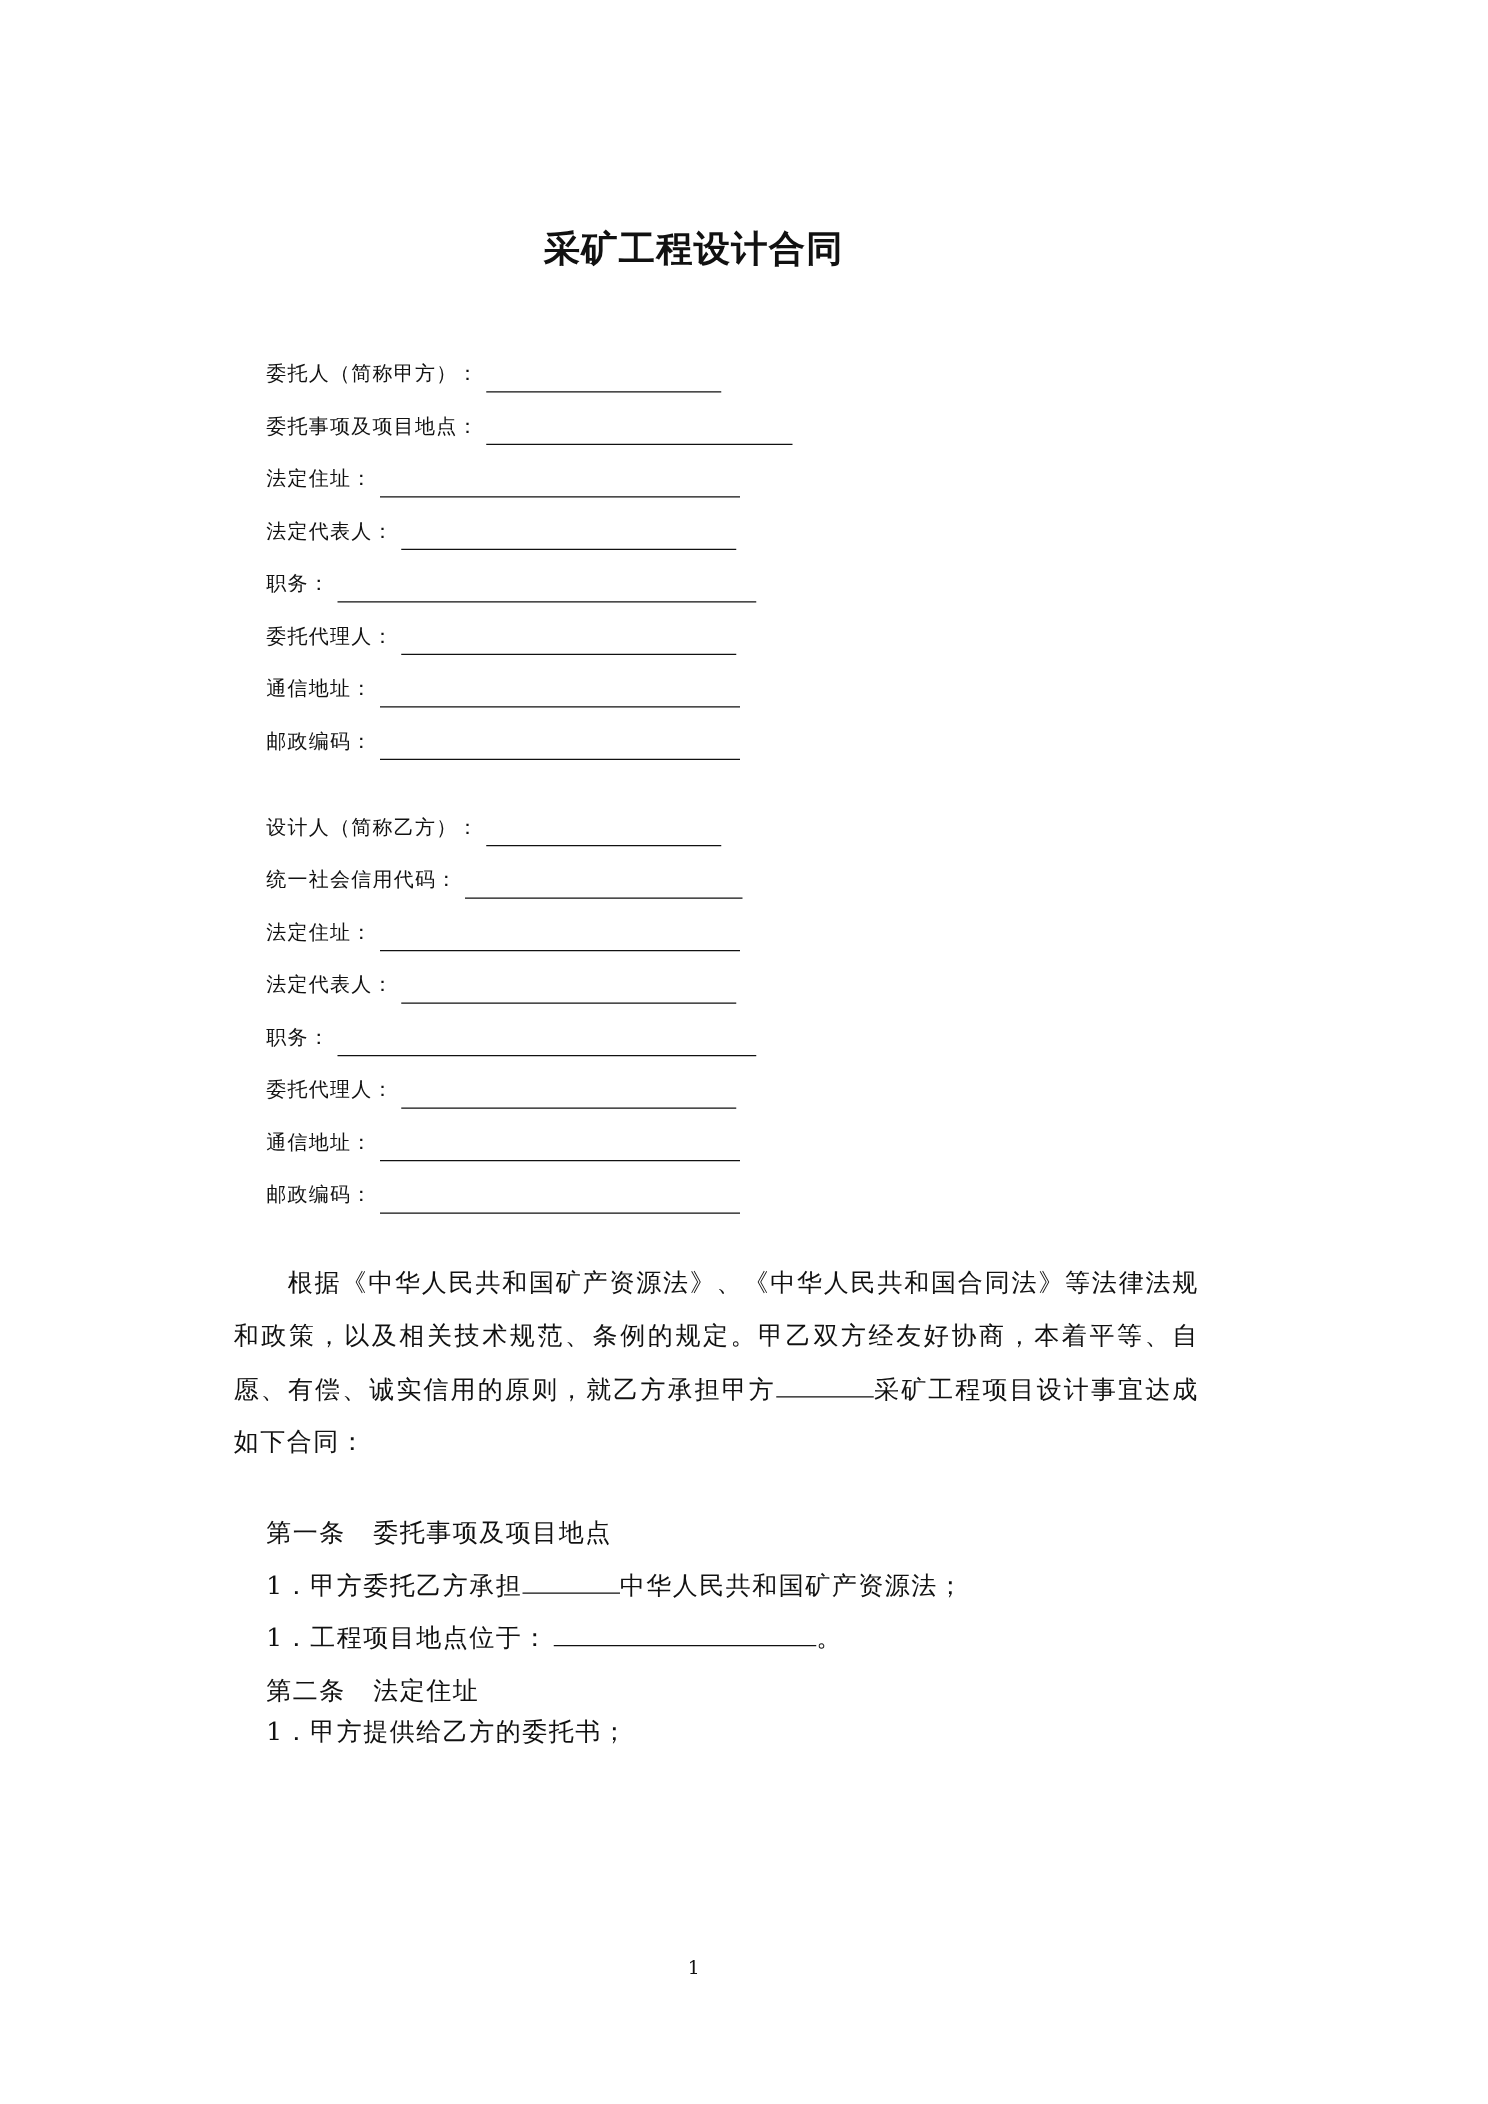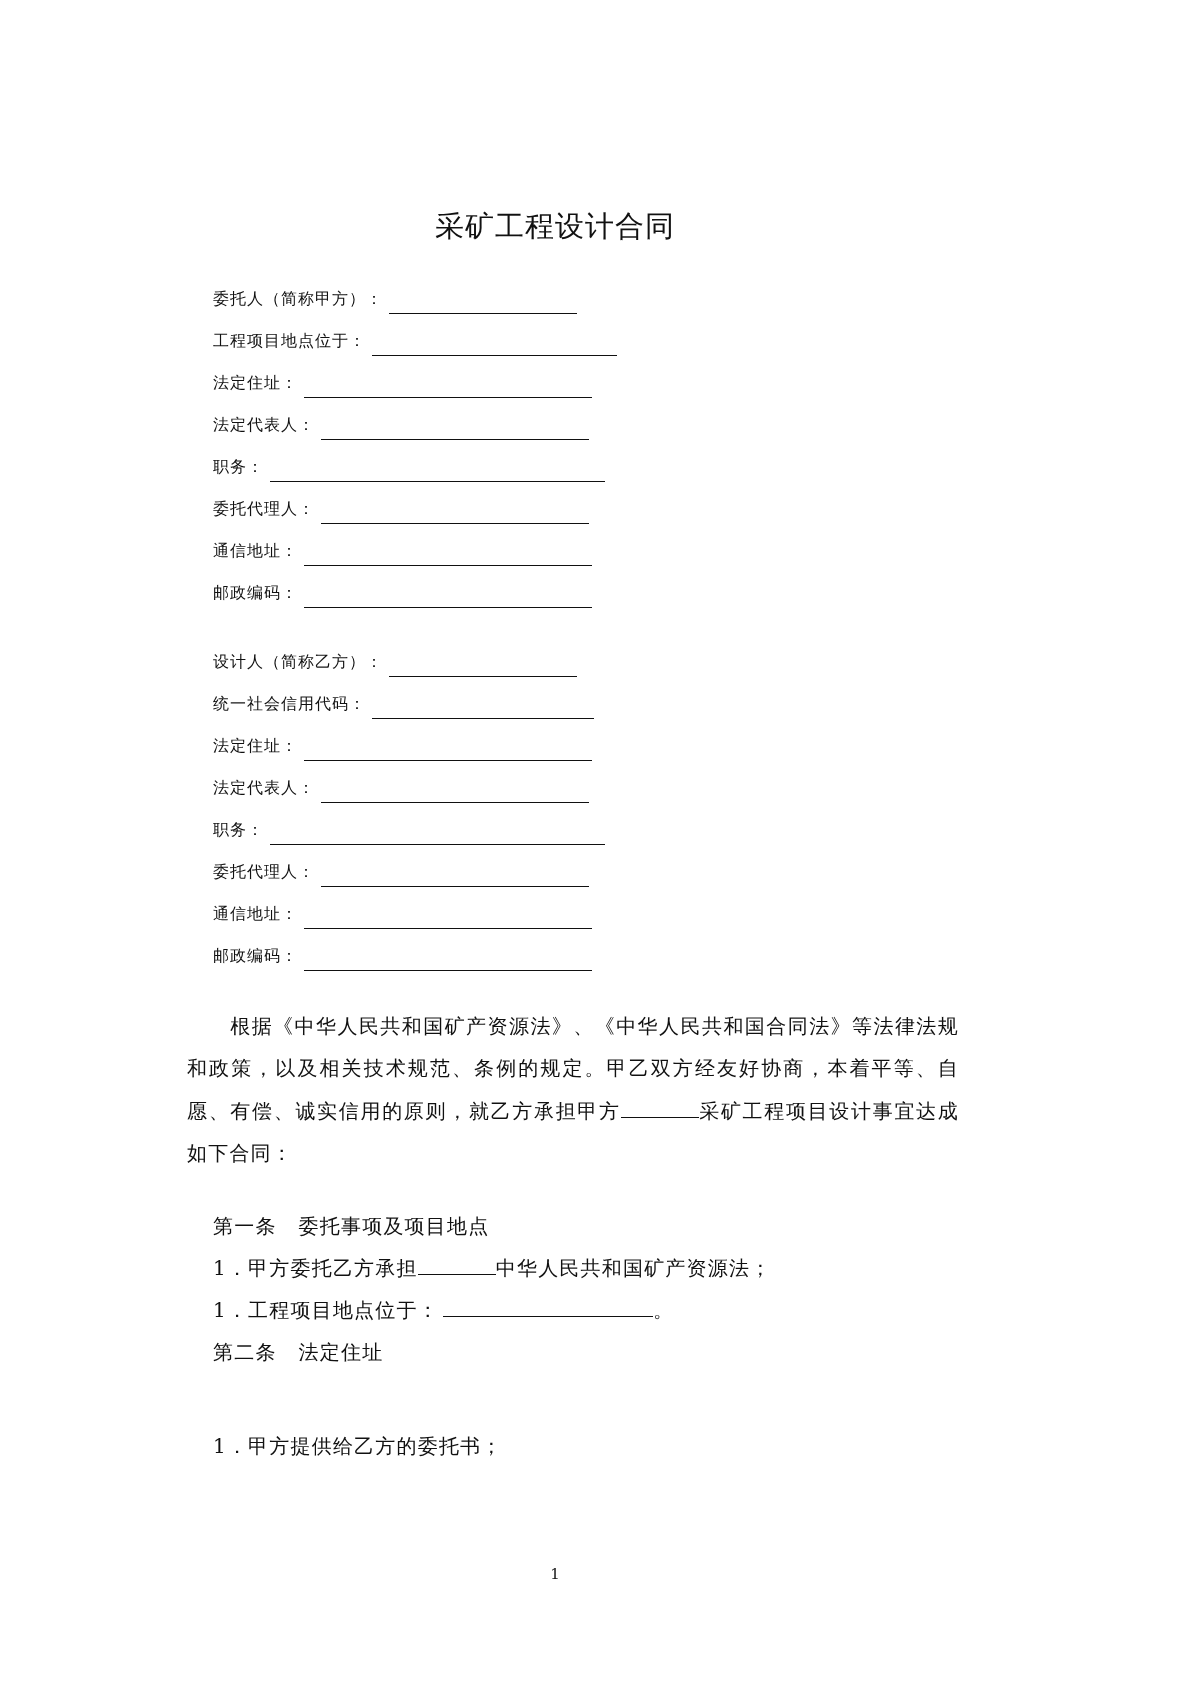--- a/index.html
+++ b/index.html
@@ -1,19 +1,19 @@
 <!DOCTYPE html>
 <html><head>
   <meta charset="utf-8">
   <style>
     html, body { margin: 0; padding: 0; background: #ffffff; }
     body { width: 1190px; height: 1683px; position: relative; overflow: hidden;
            font-family: "DejaVu Serif", "Liberation Serif", serif; color: #111; }
     .title { position: absolute; top: 180px; left: 0; width: 1110px; text-align: center;
-             font-size: 29px; font-weight: normal; letter-spacing: 1px; margin-top: 27px; }
+             font-size: 29px; font-weight: bold; letter-spacing: 1px; }
     .field { position: absolute; left: 213px; height: 30px; font-size: 16px; line-height: 30px;
              white-space: nowrap; display: flex; align-items: flex-end; }
     .field .lbl { display: inline-block; letter-spacing: 1px; }
     .field .blank { display: inline-block; border-bottom: 1.5px solid #111; height: 22px; margin-left: 6px; }
     .para { position: absolute; left: 187px; width: 772px; font-size: 20px; line-height: 42.3px;
             text-align: justify; letter-spacing: 1.2px; }
     .para .indent { display: inline-block; width: 43px; }
     .inline-blank { display: inline-block; width: 78px; border-bottom: 1.5px solid #111; height: 20px; vertical-align: baseline; }
     .line { position: absolute; left: 213px; font-size: 20px; line-height: 30px; white-space: nowrap; letter-spacing: 1.2px; }
     .line .gap { display: inline-block; width: 22px; }
@@ -24,21 +24,21 @@
 <body>
 
 <div>
   <div class="title">采矿工程设计合同</div>
 
   <div class="field" style="top:284px">
     <span class="lbl">委托人（简称甲方）：</span>
     <span class="blank" style="width:188px"></span>
   </div>
   <div class="field" style="top:326px">
-    <span class="lbl">工程项目地点位于：</span>
+    <span class="lbl">委托事项及项目地点：</span>
     <span class="blank" style="width:245px"></span>
   </div>
   <div class="field" style="top:368px">
     <span class="lbl">法定住址：</span>
     <span class="blank" style="width:288px"></span>
   </div>
   <div class="field" style="top:410px">
     <span class="lbl">法定代表人：</span>
     <span class="blank" style="width:268px"></span>
   </div>
@@ -102,18 +102,18 @@
   <div class="line" style="top:1253px">
     <span>1．甲方委托乙方承担</span><span class="inline-blank"></span><span>中华人民共和国矿产资源法；</span>
   </div>
   <div class="line" style="top:1295px">
     <span>1．工程项目地点位于：</span><span class="blank2"></span><span>。</span>
   </div>
 
   <div class="line" style="top:1337px">
     <span>第二条</span><span class="gap"></span><span>法定住址</span>
   </div>
-  <div class="line" style="top:1431px">
+  <div class="line" style="top:1370px">
     <span>1．甲方提供给乙方的委托书；</span>
   </div>
 
   <div class="page-num">1</div>
 </div>
 
 </body></html>

